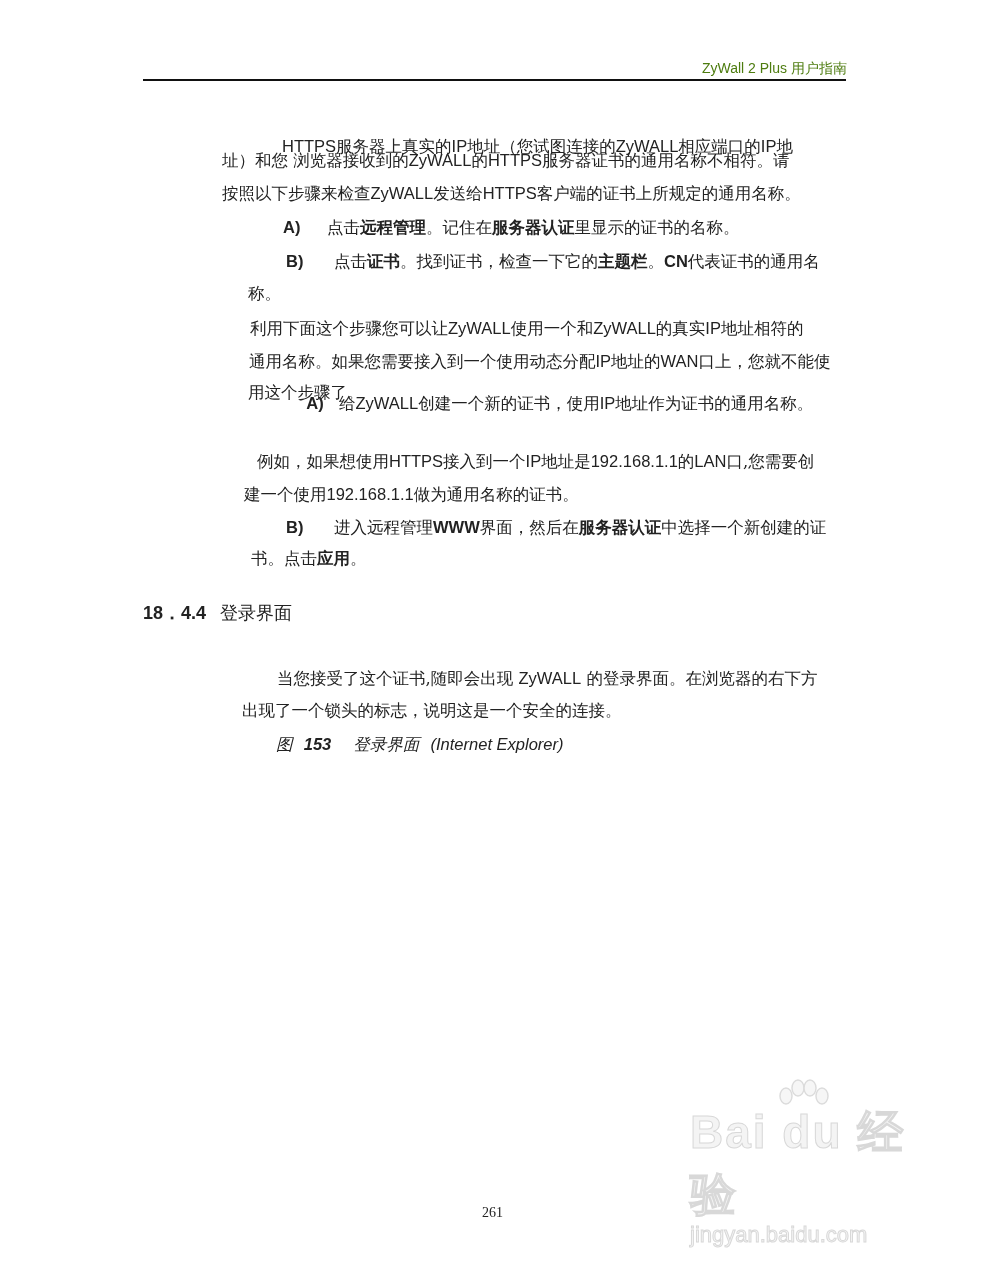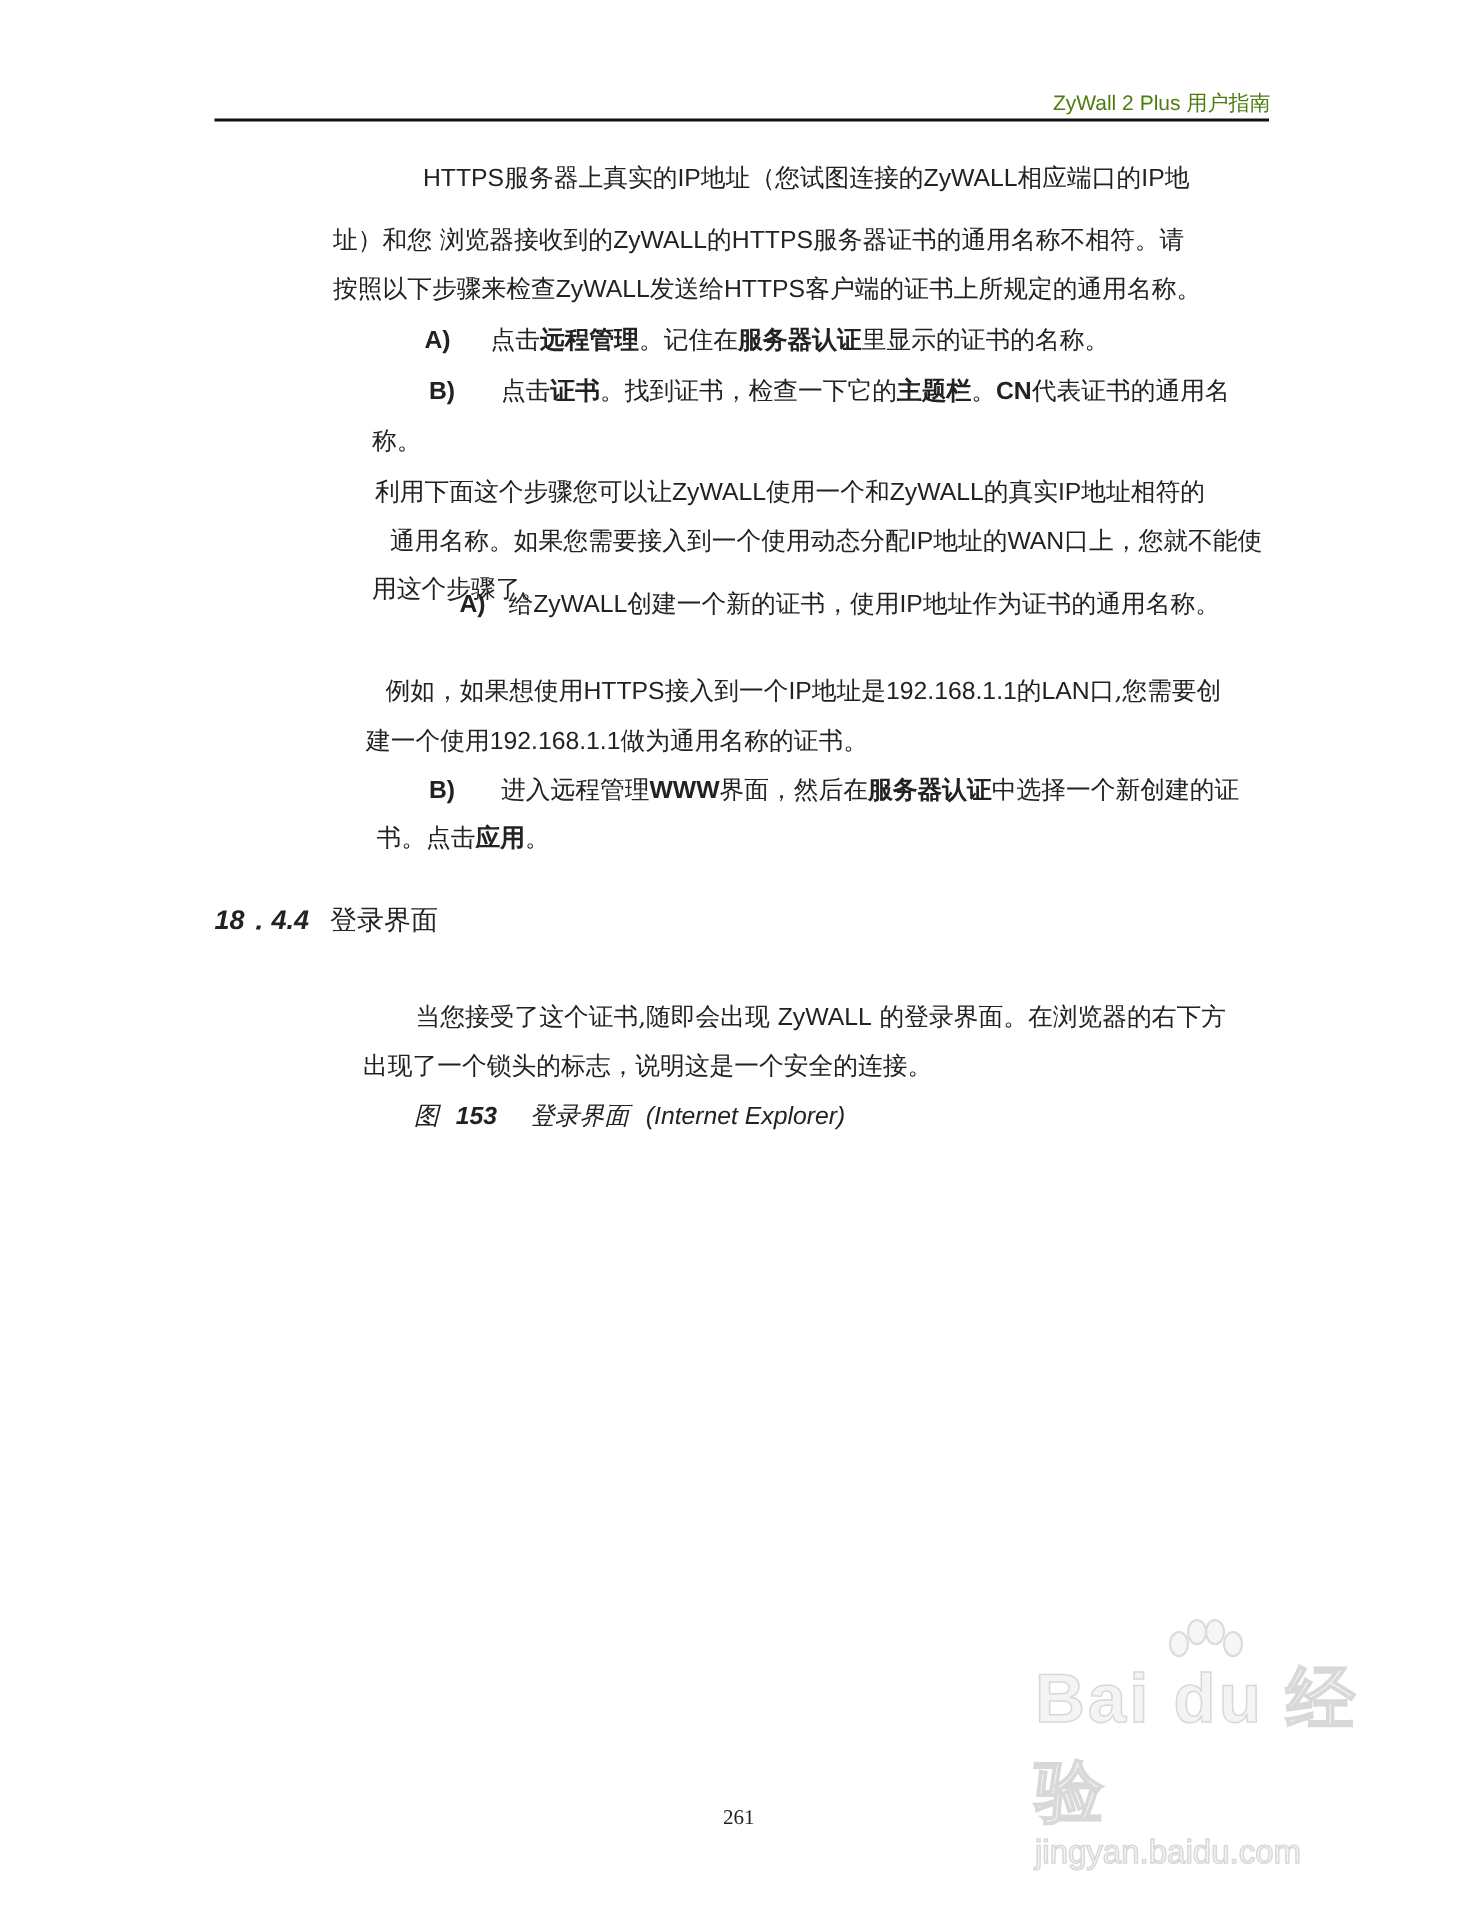--- a/index.html
+++ b/index.html
@@ -19,21 +19,21 @@
   }
   .line {
     position: absolute; font-size: 16.5px; white-space: nowrap; line-height: 22px;
   }
   .b { font-family: "Liberation Sans", "DejaVu Sans", sans-serif; font-weight: bold; }
   .s { font-family: "Liberation Sans", "DejaVu Sans", sans-serif; }
   .label { display: inline-block; width: 44px; }
   .section {
     position: absolute; left: 143px; top: 601px; font-size: 18px; white-space: nowrap;
   }
-  .section .num { font-family: "Liberation Sans", "DejaVu Sans", sans-serif; font-weight: bold; margin-right: 14px; font-style: italic; }
+  .section .num { font-family: "Liberation Sans", "DejaVu Sans", sans-serif; font-weight: bold; margin-right: 14px; }
   .page-num {
     position: absolute; left: 482px; top: 1205px;
     font-family: Liberation Serif, serif; font-size: 14px; color: #222;
   }
   .watermark {
     position: absolute; left: 690px; top: 1086px; width: 250px; height: 100px;
     color: #e3e3e3; font-family: "Liberation Sans", "DejaVu Sans", sans-serif;
   }
   .watermark .logo { font-size: 46px; font-weight: bold; letter-spacing: 2px; -webkit-text-stroke: 1px #d8d8d8; color: #f4f4f4; }
   .watermark .url { font-size: 22px; margin-top: -4px; -webkit-text-stroke: 1px #d8d8d8; color: #f6f6f6; }
@@ -42,21 +42,21 @@
 </head>
 <body>
 
 <div>
   <div class="header-text">
     <span class="s">ZyWall 2 Plus</span><span class="cn">用户指南</span>
   </div>
   <div class="header-rule"></div>
 </div>
 
-<div class="line" style="left:282px; top:108px;">
+<div class="line" style="left:282px; top:135px;">
   <span class="s">HTTPS</span><span>服务器上真实的</span><span class="s">IP</span><span>地址（您试图连接的</span><span class="s">ZyWALL</span><span>相应端口的</span><span class="s">IP</span><span>地</span>
 </div>
 <div class="line" style="left:222px; top:149px;">
   <span>址）和您 浏览器接收到的</span><span class="s">ZyWALL</span><span>的</span><span class="s">HTTPS</span><span>服务器证书的通用名称不相符。请</span>
 </div>
 <div class="line" style="left:222px; top:182px;">
   <span>按照以下步骤来检查</span><span class="s">ZyWALL</span><span>发送给</span><span class="s">HTTPS</span><span>客户端的证书上所规定的通用名称。</span>
 </div>
 
 <div class="line" style="left:283px; top:216px;">
@@ -66,21 +66,21 @@
 <div class="line" style="left:286px; top:250px;">
   <span class="b label" style="width:48px;">B)</span><span>点击</span><b>证书</b><span>。找到证书，检查一下它的</span><b>主题栏</b><span>。</span><span class="b">CN</span><span>代表证书的通用名</span>
 </div>
 <div class="line" style="left:248px; top:283px;">
   <span>称。</span>
 </div>
 
 <div class="line" style="left:250px; top:317px;">
   <span>利用下面这个步骤您可以让</span><span class="s">ZyWALL</span><span>使用一个和</span><span class="s">ZyWALL</span><span>的真实</span><span class="s">IP</span><span>地址相符的</span>
 </div>
-<div class="line" style="left:260px; top:350px;">
+<div class="line" style="left:249px; top:350px;">
   <span>通用名称。如果您需要接入到一个使用动态分配</span><span class="s">IP</span><span>地址的</span><span class="s">WAN</span><span>口上，您就不能使</span>
 </div>
 <div class="line" style="left:248px; top:382px;">
   <span>用这个步骤了。</span>
 </div>
 
 <div class="line" style="left:291px; top:392px;text-align:center;">
   <span class="b label" style="width:48px;">A)</span><span>给</span><span class="s">ZyWALL</span><span>创建一个新的证书，使用</span><span class="s">IP</span><span>地址作为证书的通用名称。</span>
 </div>
 <div class="line" style="left:257px; top:450px;">

